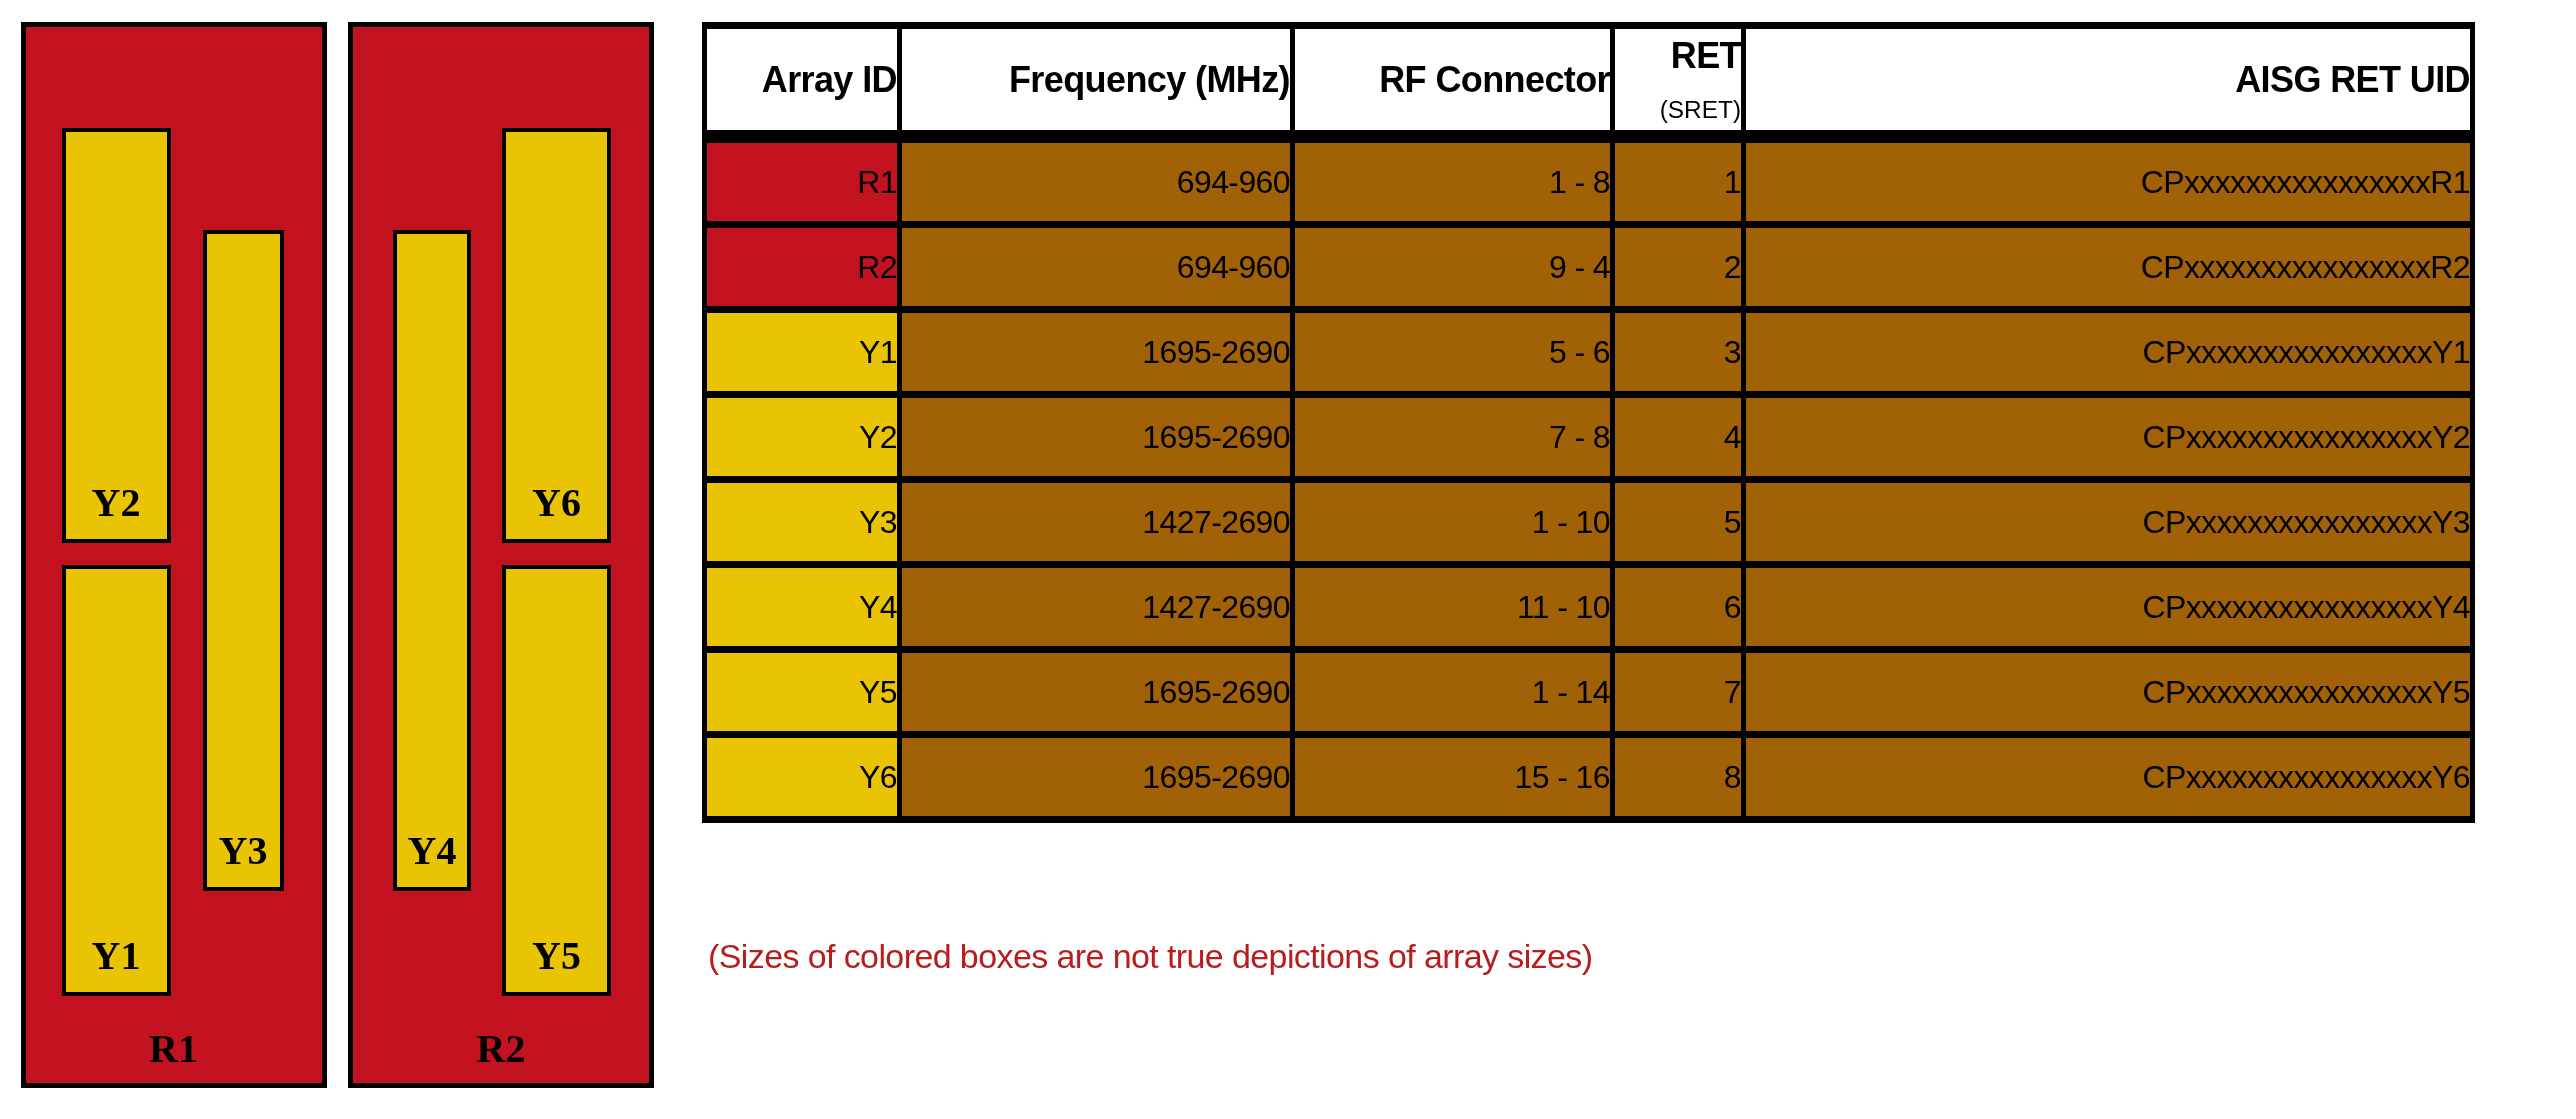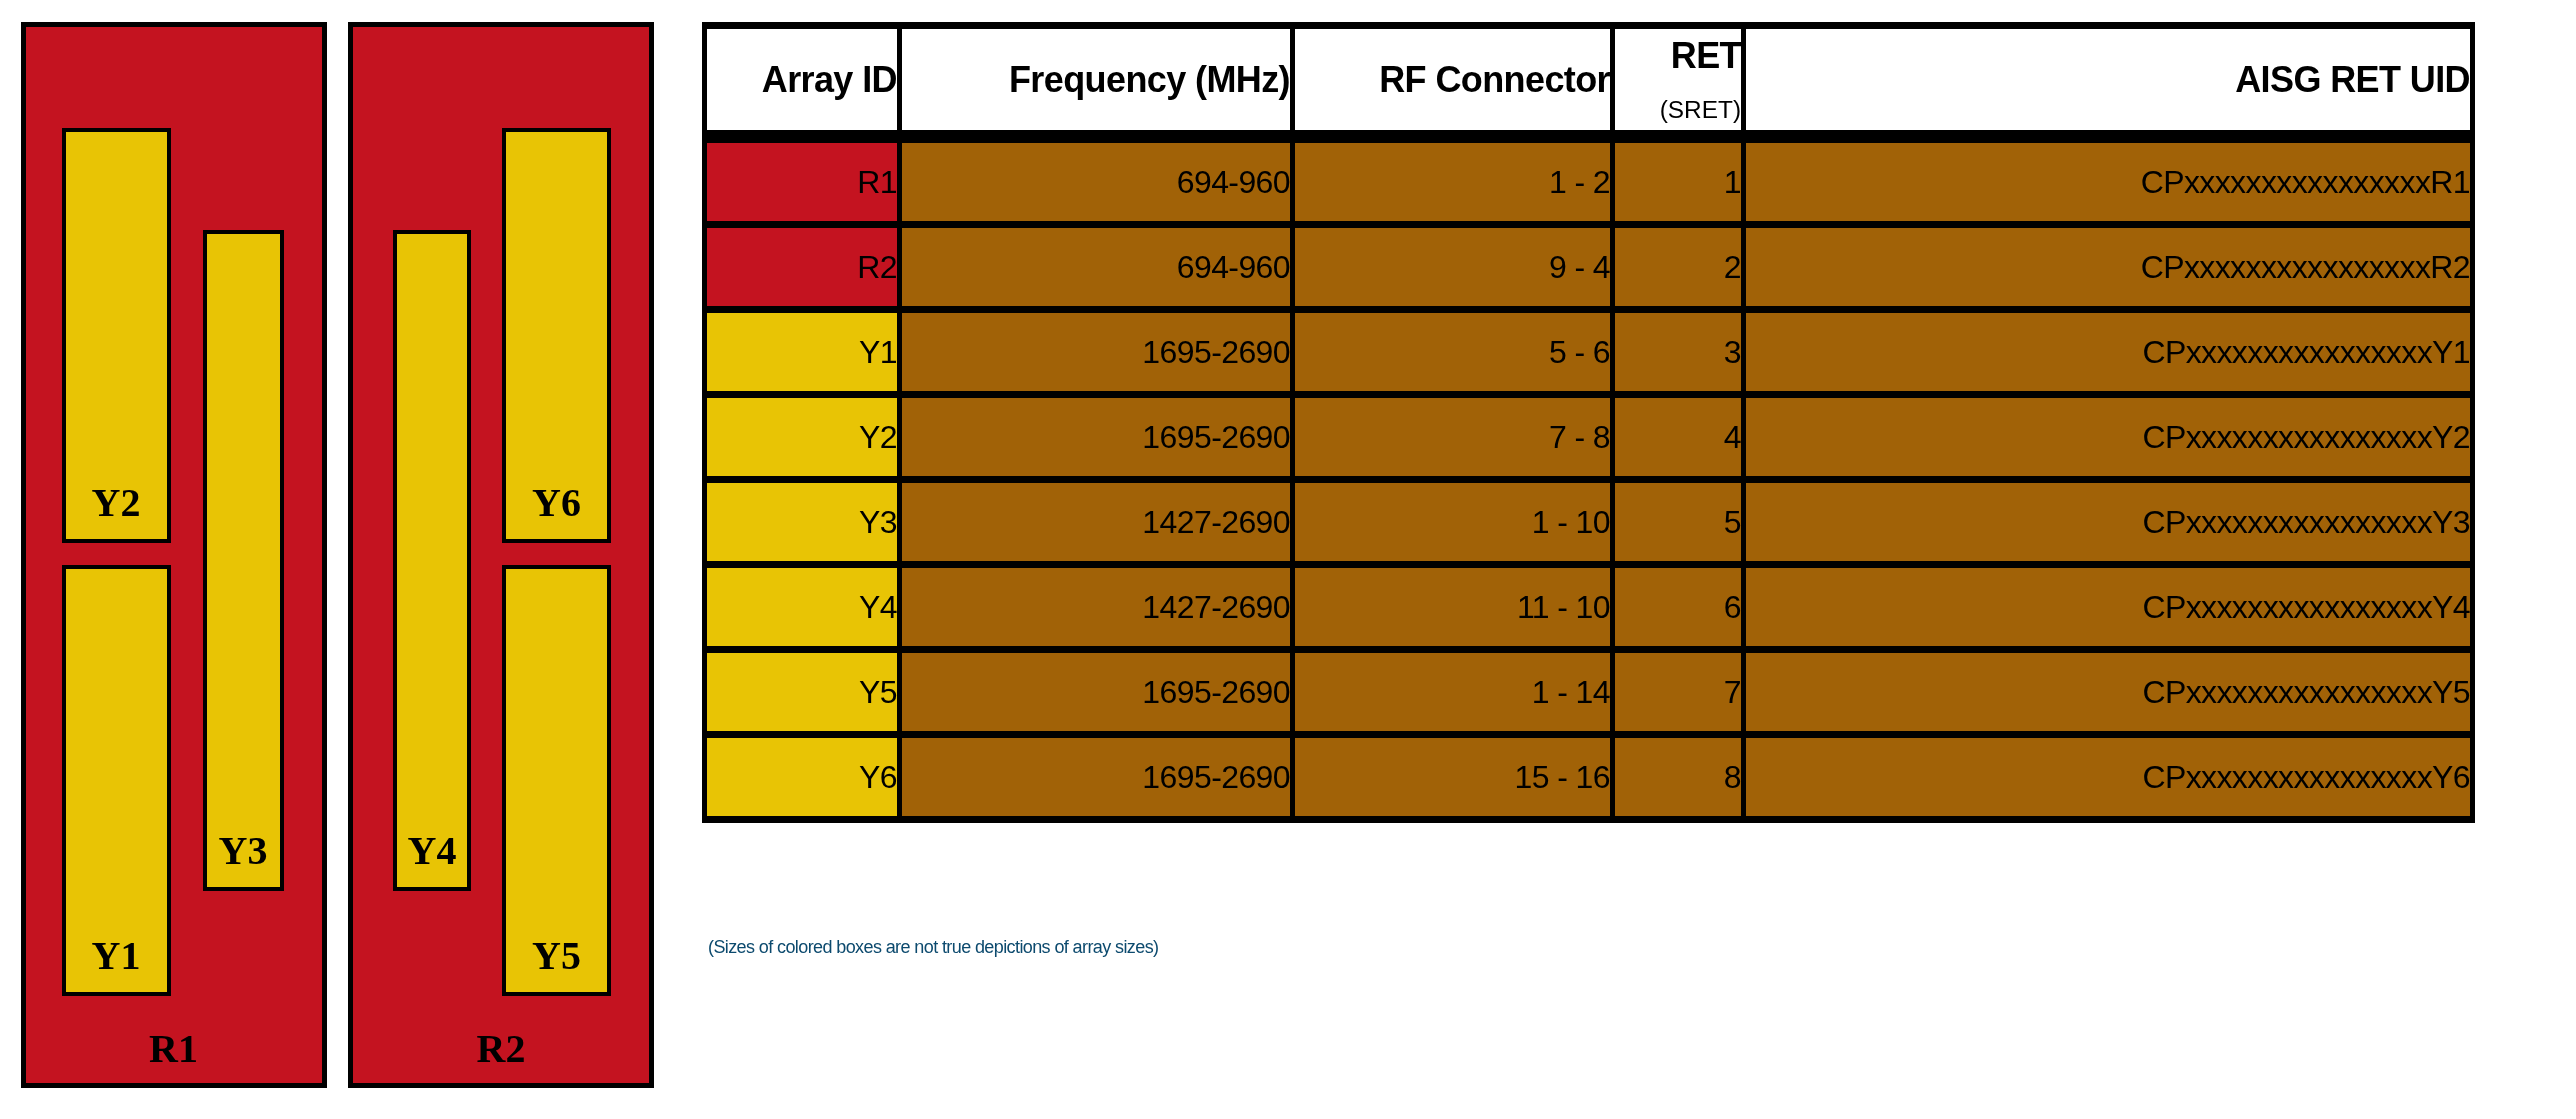--- a/index.html
+++ b/index.html
@@ -100,23 +100,23 @@
     font-weight: 400;
     letter-spacing: 0;
     margin-top: 19px;
   }
 
   
   .footnote {
     position: absolute;
     left: 708px;
     top: 937px;
-    font-size: 18px;
+    font-size: 34px;
     letter-spacing: -0.6px;
-    color: #0c4a6e;
+    color: #b91c1c;
     white-space: nowrap;
   }
 </style>
 </head>
 <body>
 
 <div class="panel panel-r1" style="background-color: rgb(196, 19, 32);">
   <div class="abox b-y2" style="background-color: rgb(232, 196, 5);">
     <span class="alabel">Y2</span>
   </div>
@@ -159,21 +159,21 @@
         <div>RET</div>
         <div class="ret-sub">(SRET)</div>
       </th>
       <th>AISG RET UID</th>
     </tr>
   </thead>
   <tbody>
     <tr>
       <td style="background-color: rgb(196, 19, 32);">R1</td>
       <td>694-960</td>
-      <td>1 - 2</td>
+      <td>1 - 8</td>
       <td>1</td>
       <td>CPxxxxxxxxxxxxxxxxR1</td>
     </tr>
     <tr>
       <td style="background-color: rgb(196, 19, 32);">R2</td>
       <td>694-960</td>
       <td>9 - 4</td>
       <td>2</td>
       <td>CPxxxxxxxxxxxxxxxxR2</td>
     </tr>

